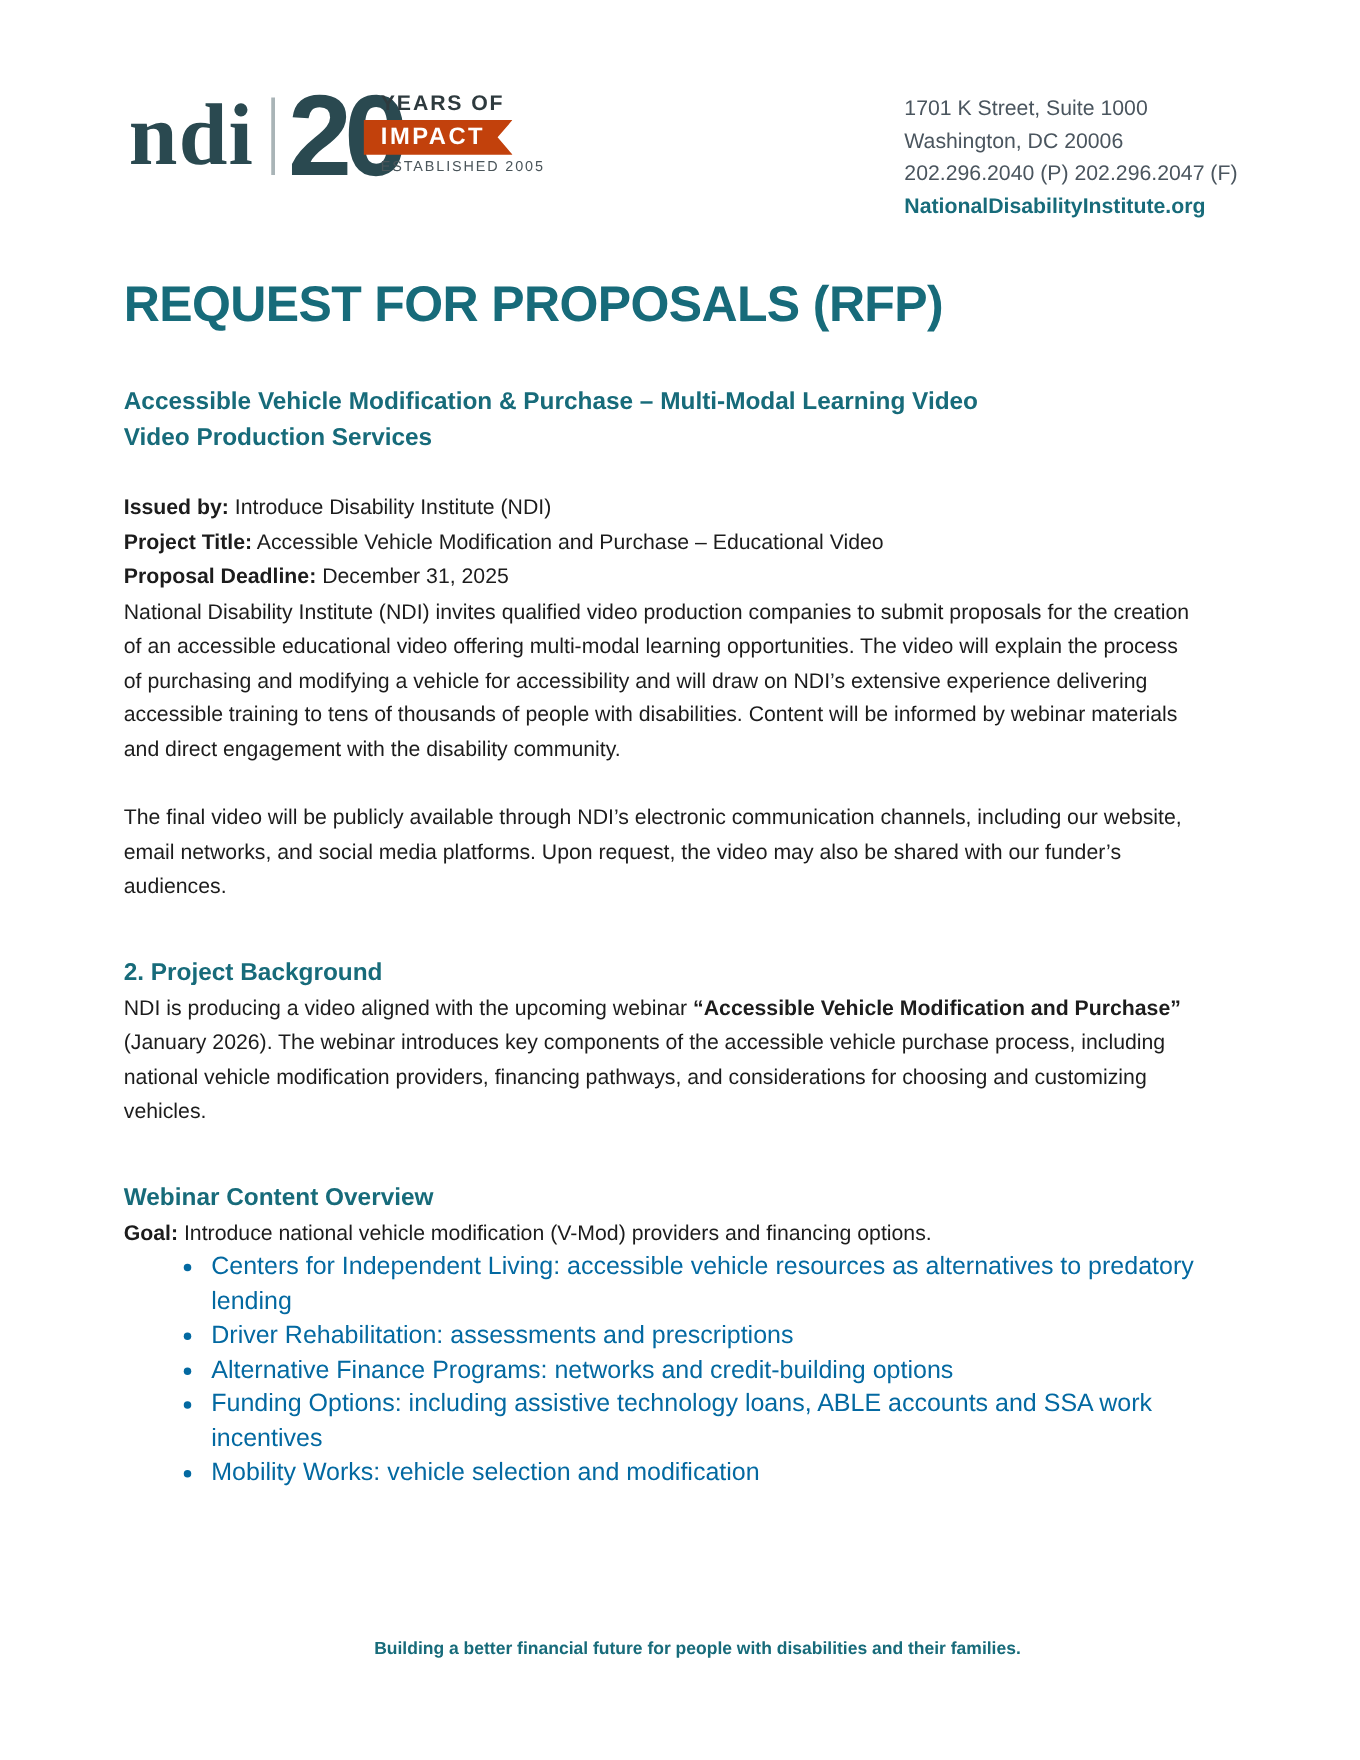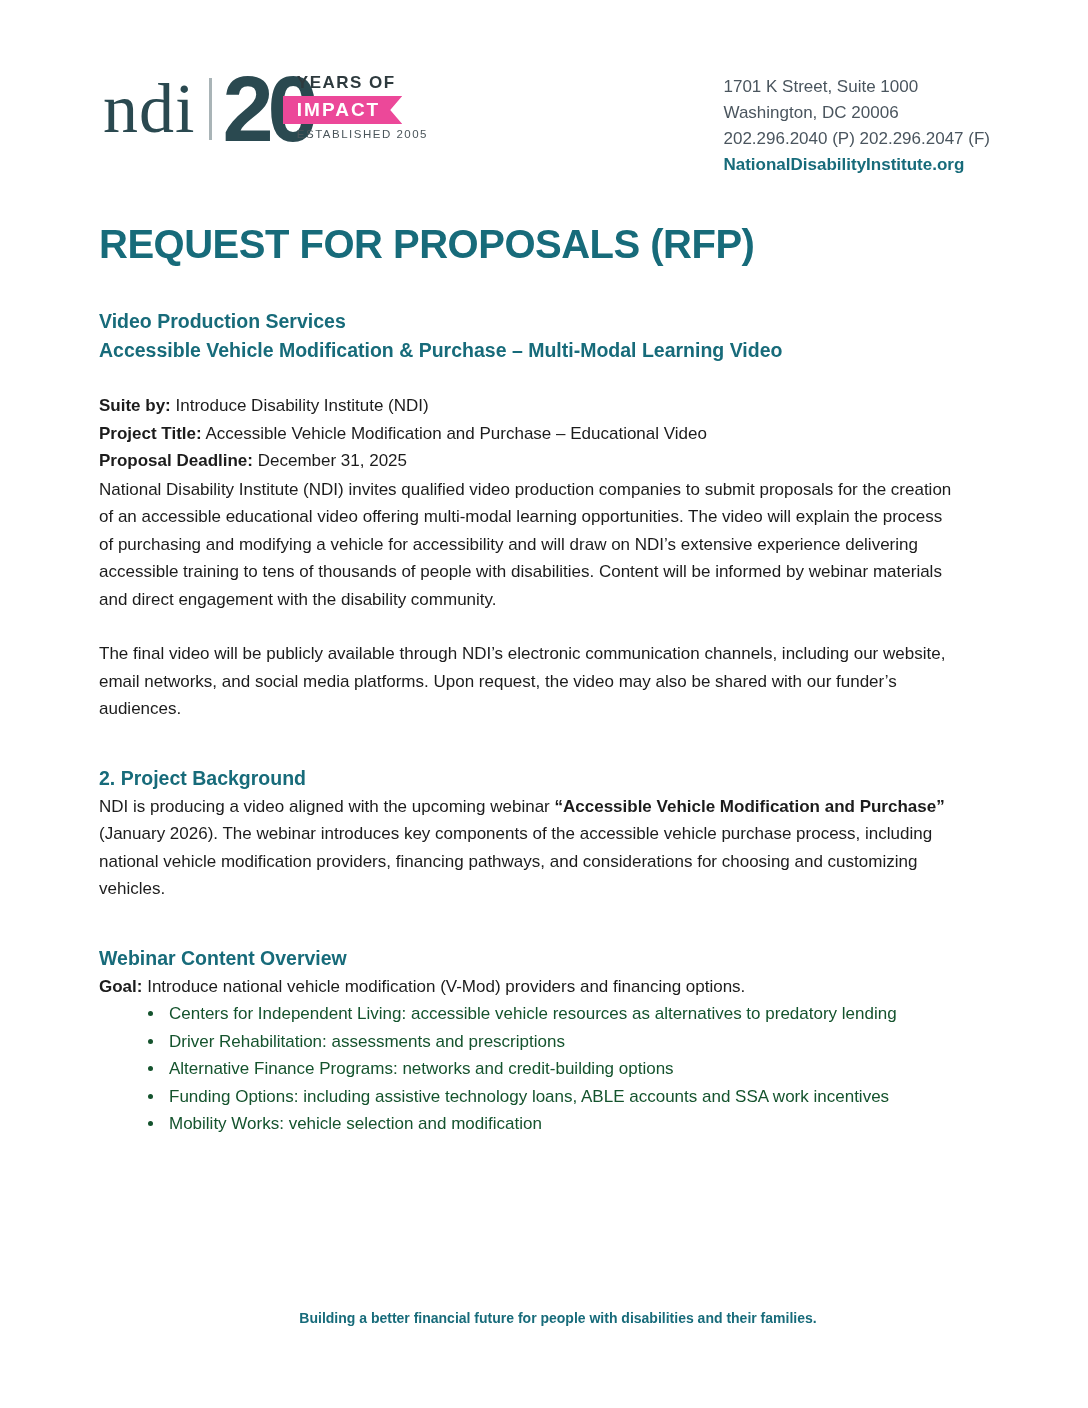--- a/index.html
+++ b/index.html
@@ -17,21 +17,21 @@
   
   .header {
     display: flex;
     justify-content: space-between;
     align-items: flex-start;
     padding: 68px 98px 0 103px;
   }
   .logo { display: flex; align-items: center; }
   .logo-ndi {
     font-family: "Liberation Serif", serif;
-    font-weight: 400;
+    font-weight: 700;
     font-size: 70px;
     line-height: 1;
     color: #2a4950;
     letter-spacing: 1px;
   }
   .logo-divider {
     width: 3px; height: 62px;
     background: #a9b4b7;
     margin: 0 10px 0 14px;
     align-self: center;
@@ -48,21 +48,21 @@
     display: flex; flex-direction: column;
     margin-left: -30px; margin-top: -6px;
     position: relative; z-index: 2;
   }
   .logo-yearsof {
     font-weight: 700; font-size: 17px; color: #2e3a3e;
     letter-spacing: 1.5px; padding-left: 14px;
   }
   .logo-impact {
     margin-top: 3px;
-    background: #ec4899;
+    background: #c2410c;
     color: #ffffff;
     font-weight: 700; font-size: 19px; letter-spacing: 2px;
     padding: 3px 22px 3px 14px;
     clip-path: polygon(0 0, 100% 0, calc(100% - 12px) 50%, 100% 100%, 0 100%);
     width: max-content;
   }
   .logo-established {
     margin-top: 4px;
     font-size: 11.5px; color: #4a555a; letter-spacing: 1.5px;
     padding-left: 14px;
@@ -103,21 +103,21 @@
   .mt-section { margin-top: 41px; }
   .mt-para-gap { margin-top: 27px; }
   .mt-tight { margin-top: 1px; }
 
   .topics-label { font-size: 17px; font-weight: 700; line-height: 27.5px; margin-top: 26px; }
   .topics-list {
     margin: 0; padding-left: 66px;
     list-style: disc;
   }
   .topics-list li {
-    font-size: 17px; line-height: 27.5px; color: #14532d;
+    font-size: 20px; line-height: 27.5px; color: #0369a1;
     padding-left: 4px;
   }
 
   
   .footer {
     position: absolute;
     left: 0; right: 0; top: 1310px;
     text-align: center;
   }
   .footer-text {
@@ -146,26 +146,26 @@
       <div>202.296.2040 (P) 202.296.2047 (F)</div>
       <div class="contact-website">NationalDisabilityInstitute.org</div>
     </div>
   </header>
 
   <main class="content">
 
     <h1 class="doc-title">REQUEST FOR PROPOSALS (RFP)</h1>
 
     <div class="subtitle-block">
+      <div class="subtitle-line">Accessible Vehicle Modification &amp; Purchase – Multi-Modal Learning Video</div>
       <div class="subtitle-line">Video Production Services</div>
-      <div class="subtitle-line">Accessible Vehicle Modification &amp; Purchase – Multi-Modal Learning Video</div>
     </div>
 
     <div class="meta-block">
-      <div class="meta-line"><span class="meta-label">Suite by:</span><span> Introduce Disability Institute (NDI)</span></div>
+      <div class="meta-line"><span class="meta-label">Issued by:</span><span> Introduce Disability Institute (NDI)</span></div>
       <div class="meta-line"><span class="meta-label">Project Title:</span><span> Accessible Vehicle Modification and Purchase – Educational Video</span></div>
       <div class="meta-line"><span class="meta-label">Proposal Deadline:</span><span> December 31, 2025</span></div>
     </div>
 
     <section>
       <p class="para mt-tight">National Disability Institute (NDI) invites qualified video production companies to submit proposals for the creation of an accessible educational video offering multi-modal learning opportunities. The video will explain the process of purchasing and modifying a vehicle for accessibility and will draw on NDI’s extensive experience delivering accessible training to tens of thousands of people with disabilities. Content will be informed by webinar materials and direct engagement with the disability community.</p>
       <p class="para mt-para-gap">The final video will be publicly available through NDI’s electronic communication channels, including our website, email networks, and social media platforms. Upon request, the video may also be shared with our funder’s audiences.</p>
     </section>
 
     <section>

